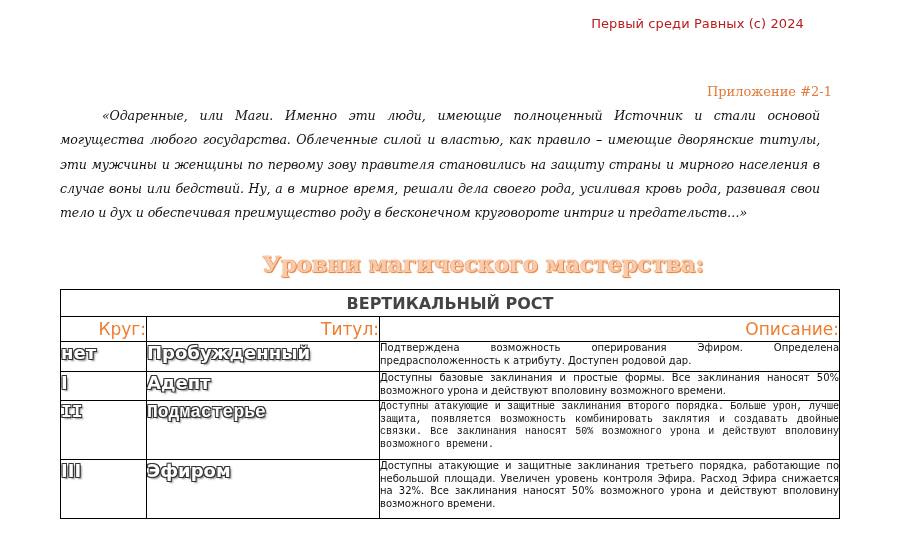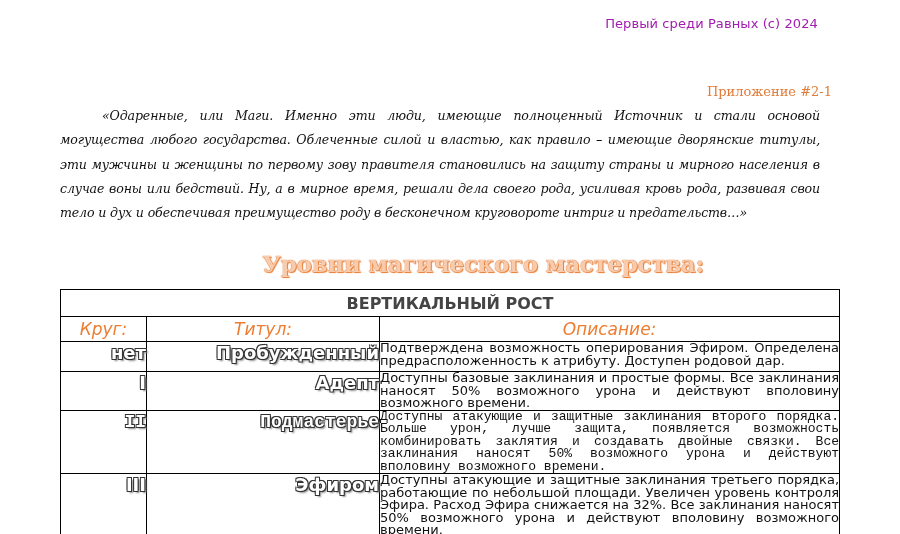--- a/index.html
+++ b/index.html
@@ -5,23 +5,23 @@
   html, body { margin:0; padding:0; }
   body {
     width:900px; height:534px; overflow:hidden;
     background:#ffffff;
     font-family:"DejaVu Sans", sans-serif;
     position:relative;
   }
   .page { position:absolute; left:0; top:0; width:900px; height:534px; background:#fff; }
 
   .header-right {
-    position:absolute; top:16px; right:82px;
+    position:absolute; top:16px; right:96px;
     font-family:"DejaVu Sans", sans-serif;
-    font-size:13px; color:#a21caf; letter-spacing:0.1px;
+    font-size:13px; color:#b91c1c; letter-spacing:0.1px;
   }
   .appendix {
     position:absolute; top:84px; right:68px;
     font-family:"DejaVu Serif", serif;
     font-size:13px; color:#e07b39;
   }
   .quote {
     position:absolute; left:60px; top:104px; width:760px;
     font-family:"DejaVu Serif", serif;
     font-style:italic; font-size:12.6px; line-height:24.3px;
@@ -41,35 +41,35 @@
   }
   table.levels td, table.levels th {
     border:1px solid #000; padding:0;
   }
   .banner {
     height:26px; text-align:center; vertical-align:middle;
     font-family:"DejaVu Sans", sans-serif; font-weight:bold;
     font-size:16px; color:#444;
   }
   .colhead {
-    height:24px; text-align:center; vertical-align:middle;
+    height:24px; text-align:right; vertical-align:middle;
     font-family:"DejaVu Sans", sans-serif;
-    font-size:17px; color:#ed7d31; font-weight:normal;font-style:italic;
+    font-size:17px; color:#ed7d31; font-weight:normal;
   }
   .circle, .title {
-    text-align:right; vertical-align:top;
+    text-align:left; vertical-align:top;
     font-family:"DejaVu Sans", sans-serif;
     font-size:18px; color:#fff; font-weight:bold;
     text-shadow: -1px -1px 0 #333, 1px -1px 0 #333, -1px 1px 0 #333, 1px 1px 0 #333, 2px 2px 2px #888;
     line-height:22px; padding-top:2px;
   }
   .desc {
     vertical-align:top; text-align:justify;
     font-family:"DejaVu Sans", sans-serif;
-    font-size:13px; line-height:12.5px; color:#111;
+    font-size:10px; line-height:12.5px; color:#111;
     padding:1px 4px 1px 4px;
   }
   .r1 td { height:29px; }
   .r2 td { height:28px; }
   .r3 td { height:58px;font-family:Liberation Mono, monospace; }
   .r4 td { height:58px; }
 </style>
 </head>
 <body>
 

